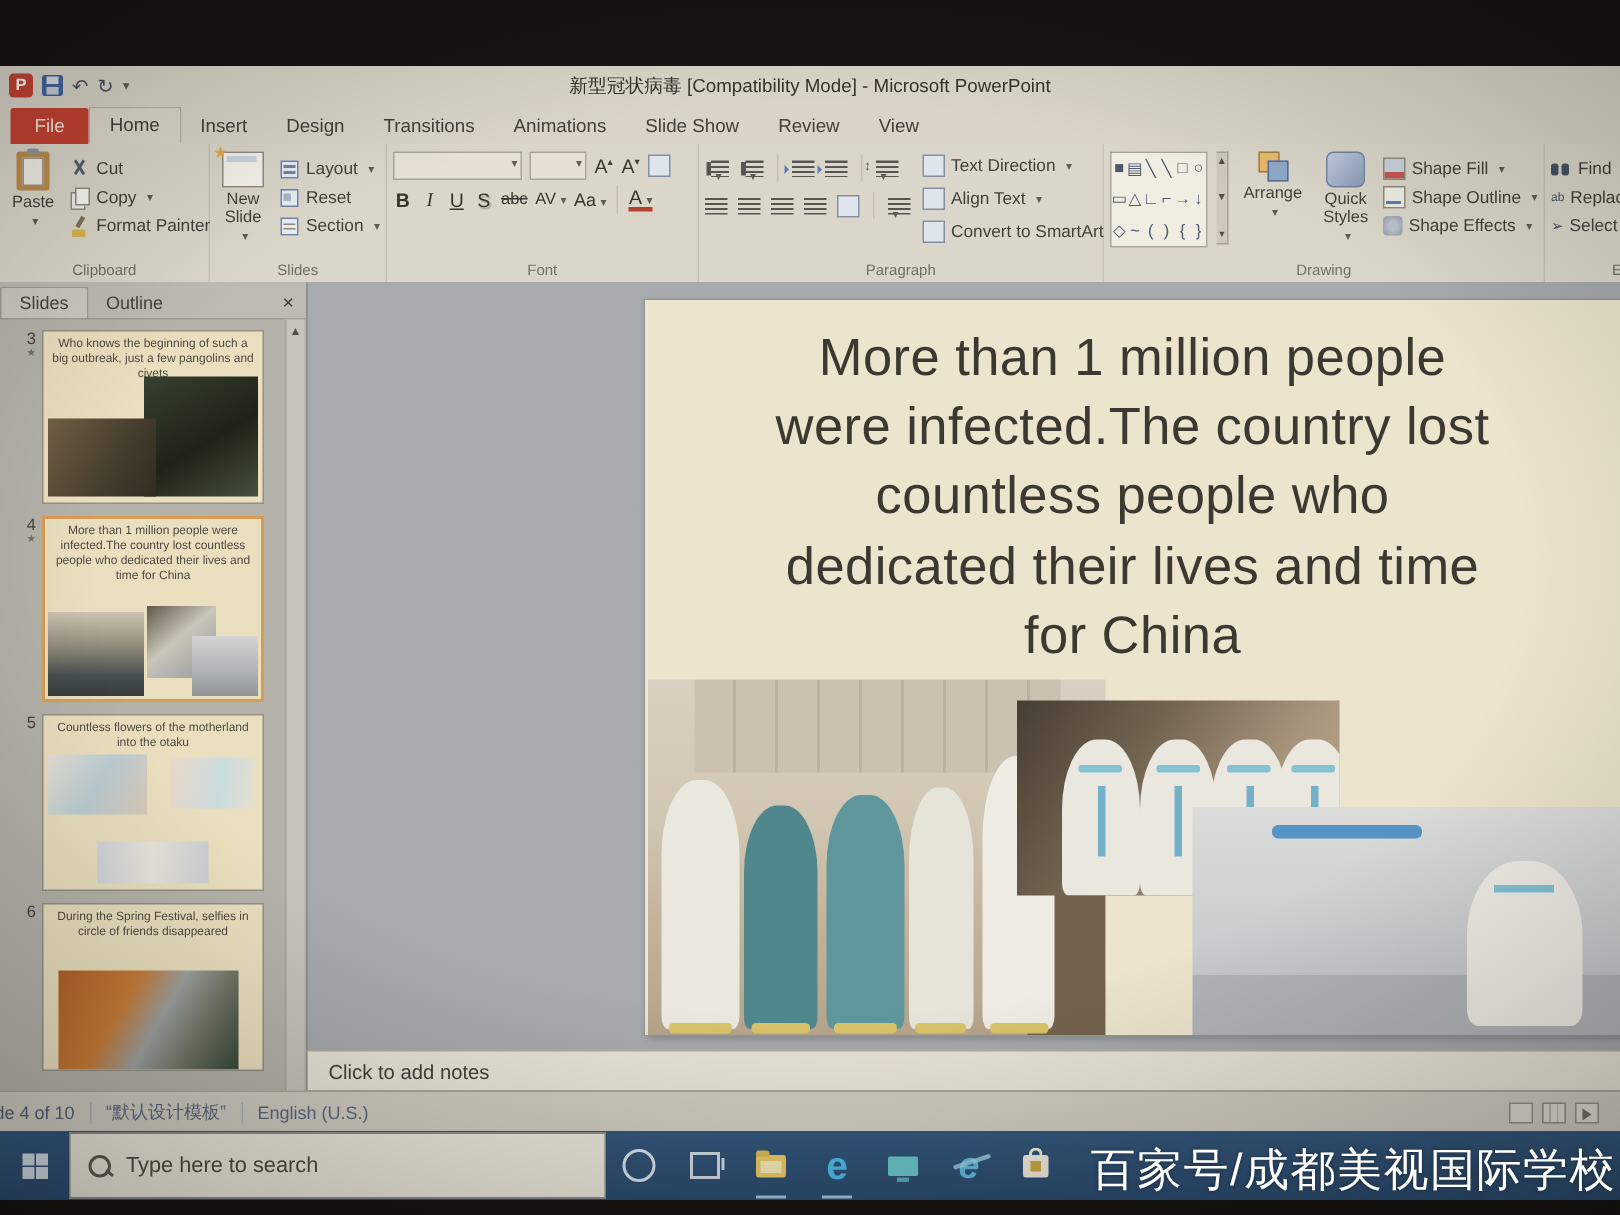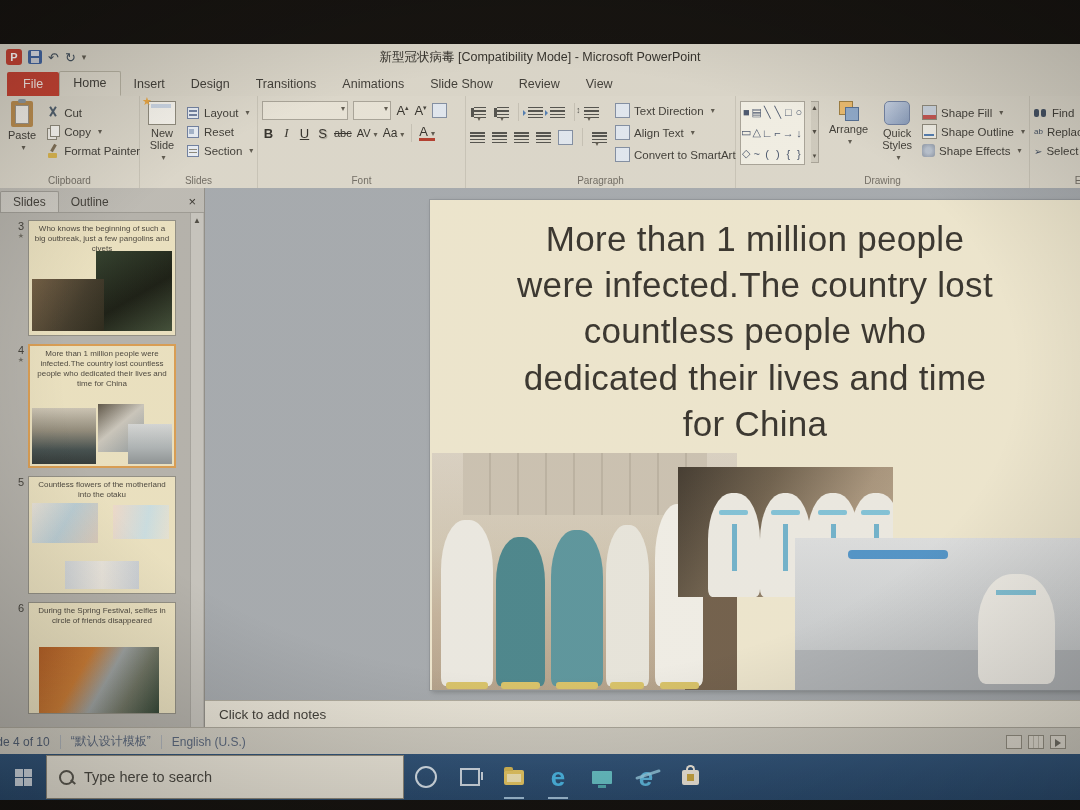--- a/index.html
+++ b/index.html
@@ -538,15 +538,16 @@
         </span>
       <span class="tbi">
           <span class="ie-e">e</span>
         </span>
       <span class="tbi">
           <span class="bag"></span>
         </span>
     </div>
   </div>
 
+  <div id="watermark">百家号/成都美视国际学校</div>
 
   <div id="vignette"></div>
 </div>
 
 </body></html>

